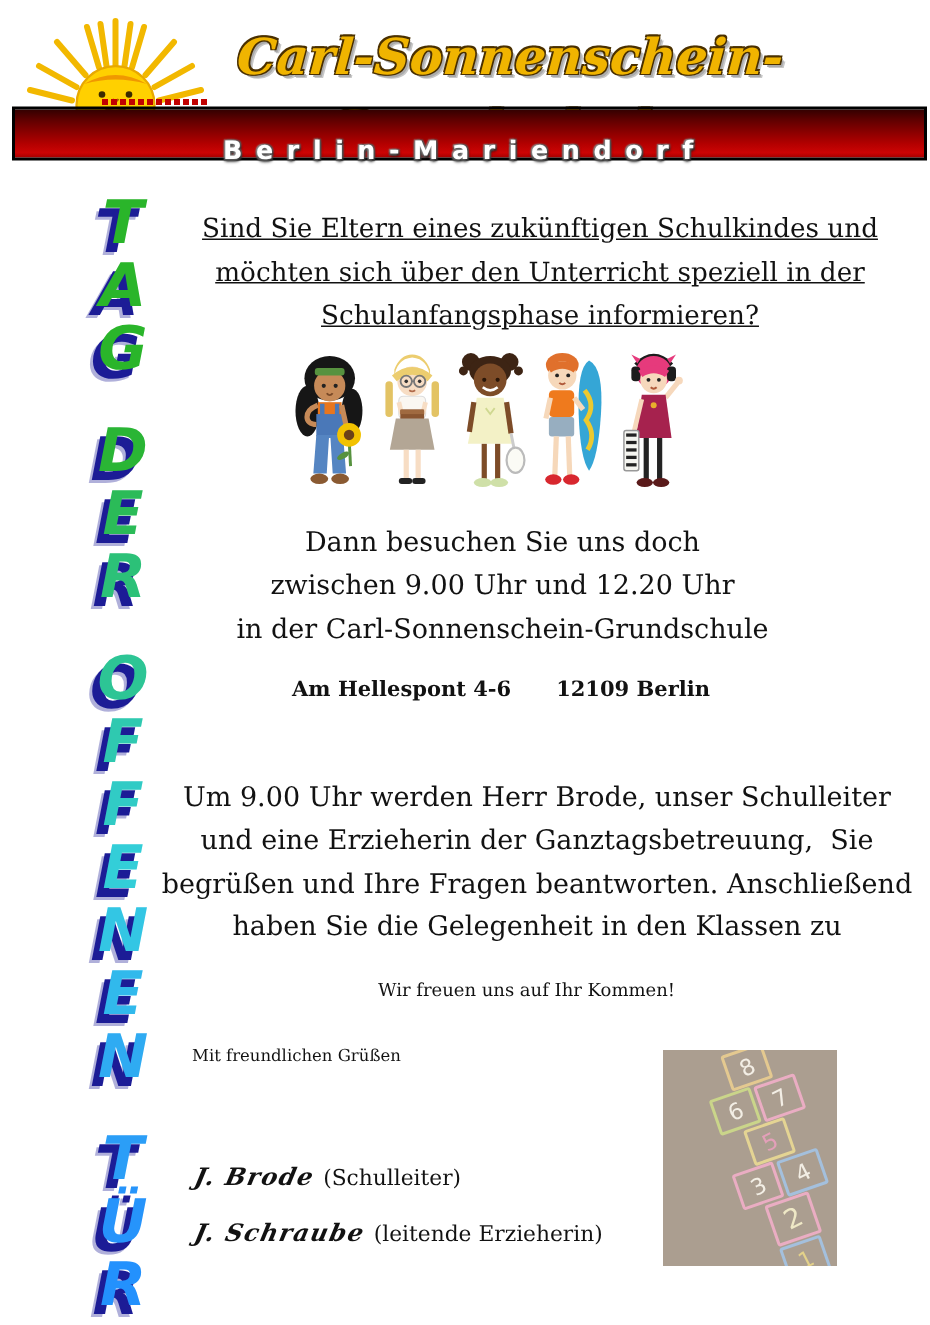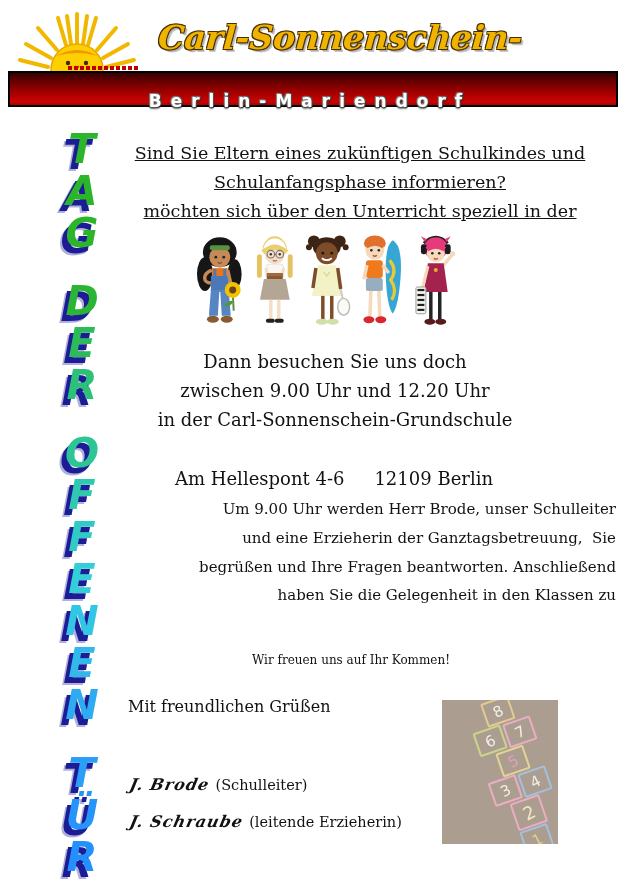--- a/index.html
+++ b/index.html
@@ -44,25 +44,25 @@
     font-size:40px;line-height:42px;
   }
   .vl{text-shadow:-5px 6px 0 #1c1c96, -7px 8px 0 rgba(28,28,150,0.35);}
   .vl.gap{margin-top:26px;}
 
   
   .tblock{position:absolute;text-align:center;}
   .line{white-space:pre;}
   .intro{left:104px;top:139px;width:512px;font-size:17.5px;line-height:29px;text-decoration:underline;}
   .invite{left:88px;top:347px;width:494px;font-size:18px;line-height:29px;}
-  .address{left:104px;top:468px;width:460px;font-size:18px;}
+  .address{left:104px;top:452px;width:460px;font-size:14px;font-weight:bold;}
   .address .city{margin-left:30px;}
-  .details{left:100px;top:495px;width:516px;font-size:15px;line-height:28.8px;text-align:right;}
+  .details{left:100px;top:518px;width:516px;font-size:18px;line-height:28.8px;}
   .closing{left:104px;top:653px;width:494px;font-size:12px;}
-  .greeting{position:absolute;left:128px;top:697px;font-size:16px;}
+  .greeting{position:absolute;left:128px;top:697px;font-size:11px;}
 
   .signature{position:absolute;left:130px;font-size:15px;}
   .sig-1{top:775px;}
   .sig-2{top:812px;}
   .sig-name{
     font-family:"DejaVu Serif",serif;font-style:italic;font-weight:bold;
     transform:skewX(-12deg);display:inline-block;font-size:16px;letter-spacing:1px;
   }
   .sig-role{font-size:14.5px;margin-left:6px;}
 
@@ -141,22 +141,22 @@
     <span class="vl" style="color: rgb(51, 198, 228);">N</span>
     <span class="vl" style="color: rgb(49, 185, 236);">E</span>
     <span class="vl" style="color: rgb(47, 171, 242);">N</span>
     <span class="vl gap" style="color: rgb(43, 158, 247);">T</span>
     <span class="vl" style="color: rgb(38, 148, 251);">Ü</span>
     <span class="vl" style="color: rgb(35, 145, 253);">R</span>
   </div>
 
   <div class="tblock intro">
     <div class="line">Sind Sie Eltern eines zukünftigen Schulkindes und</div>
+    <div class="line">möchten sich über den Unterricht speziell in der</div>
     <div class="line">Schulanfangsphase informieren?</div>
-    <div class="line">möchten sich über den Unterricht speziell in der</div>
   </div>
 
   <div class="children">
     <svg width="52" height="102" viewBox="0 0 52 102">
       <ellipse cx="25" cy="20" rx="17" ry="15" fill="#161616"></ellipse>
       <ellipse cx="10" cy="42" rx="8" ry="17" fill="#161616"></ellipse>
       <ellipse cx="40" cy="42" rx="7" ry="15" fill="#161616"></ellipse>
       <circle cx="25" cy="25" r="10.5" fill="#c68a58"></circle>
       <rect x="15" y="13" width="20" height="5" rx="2" fill="#57923f"></rect>
       <circle cx="21" cy="25" r="1.4" fill="#222"></circle>

